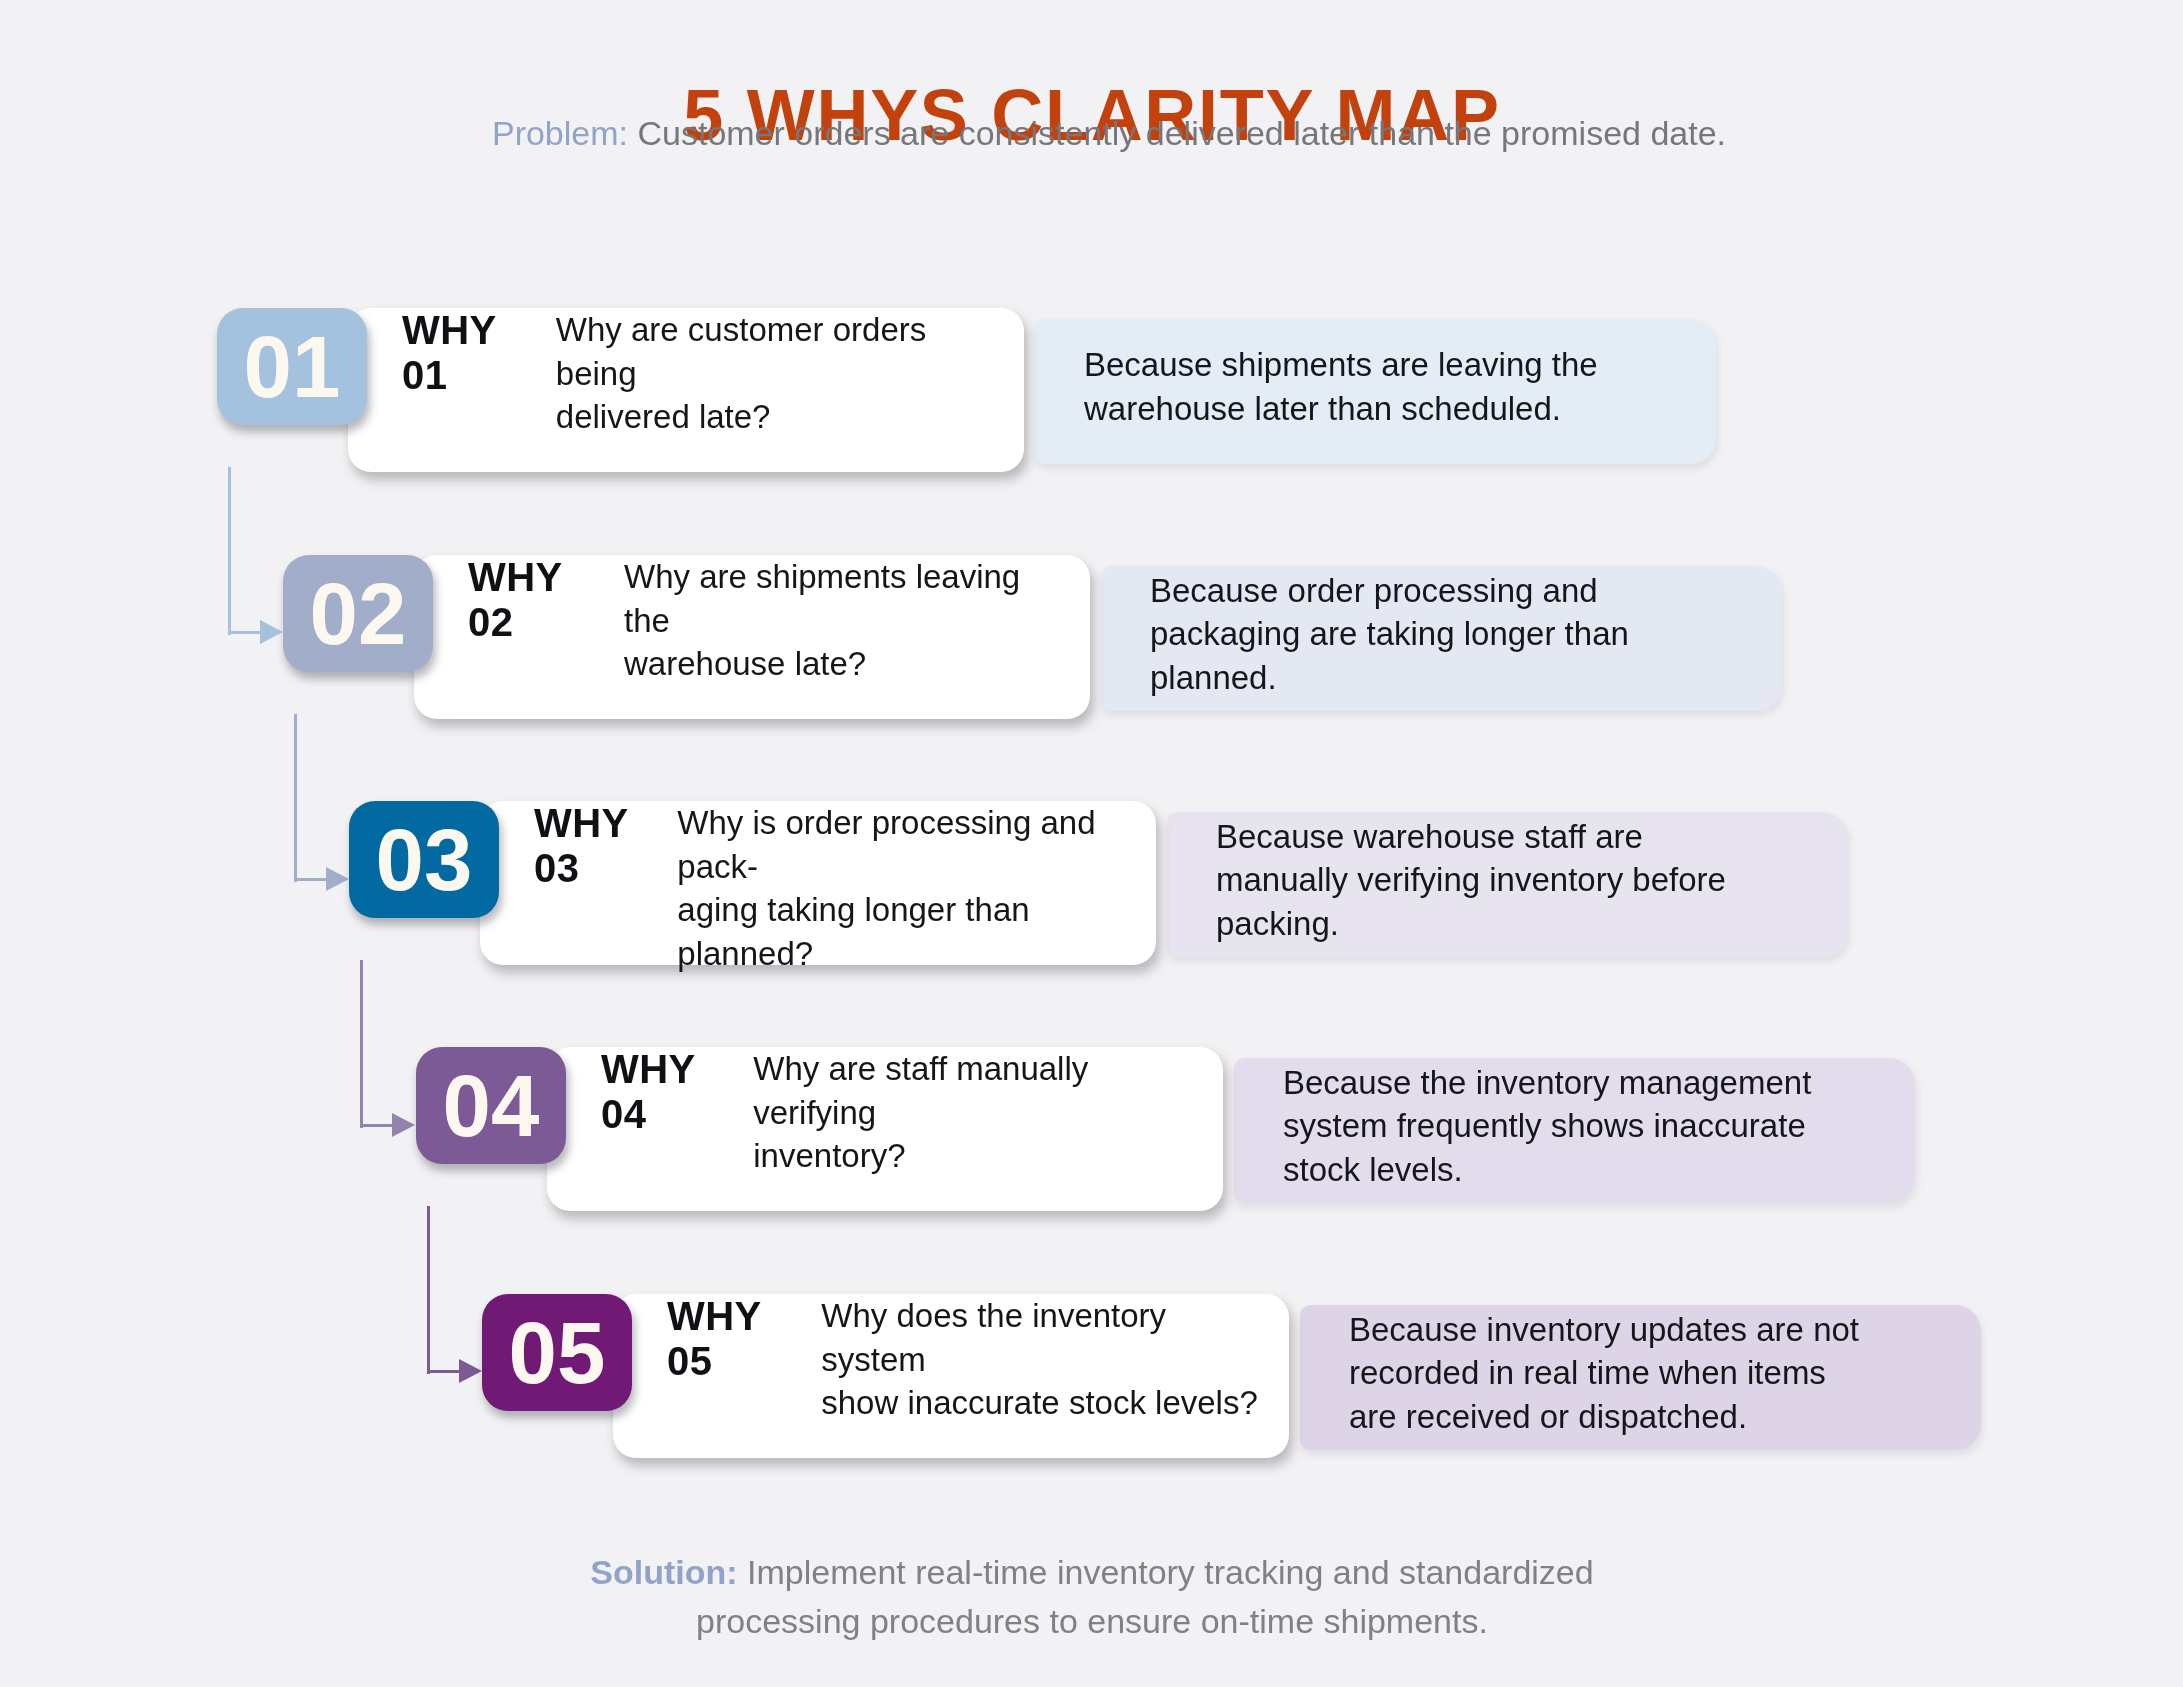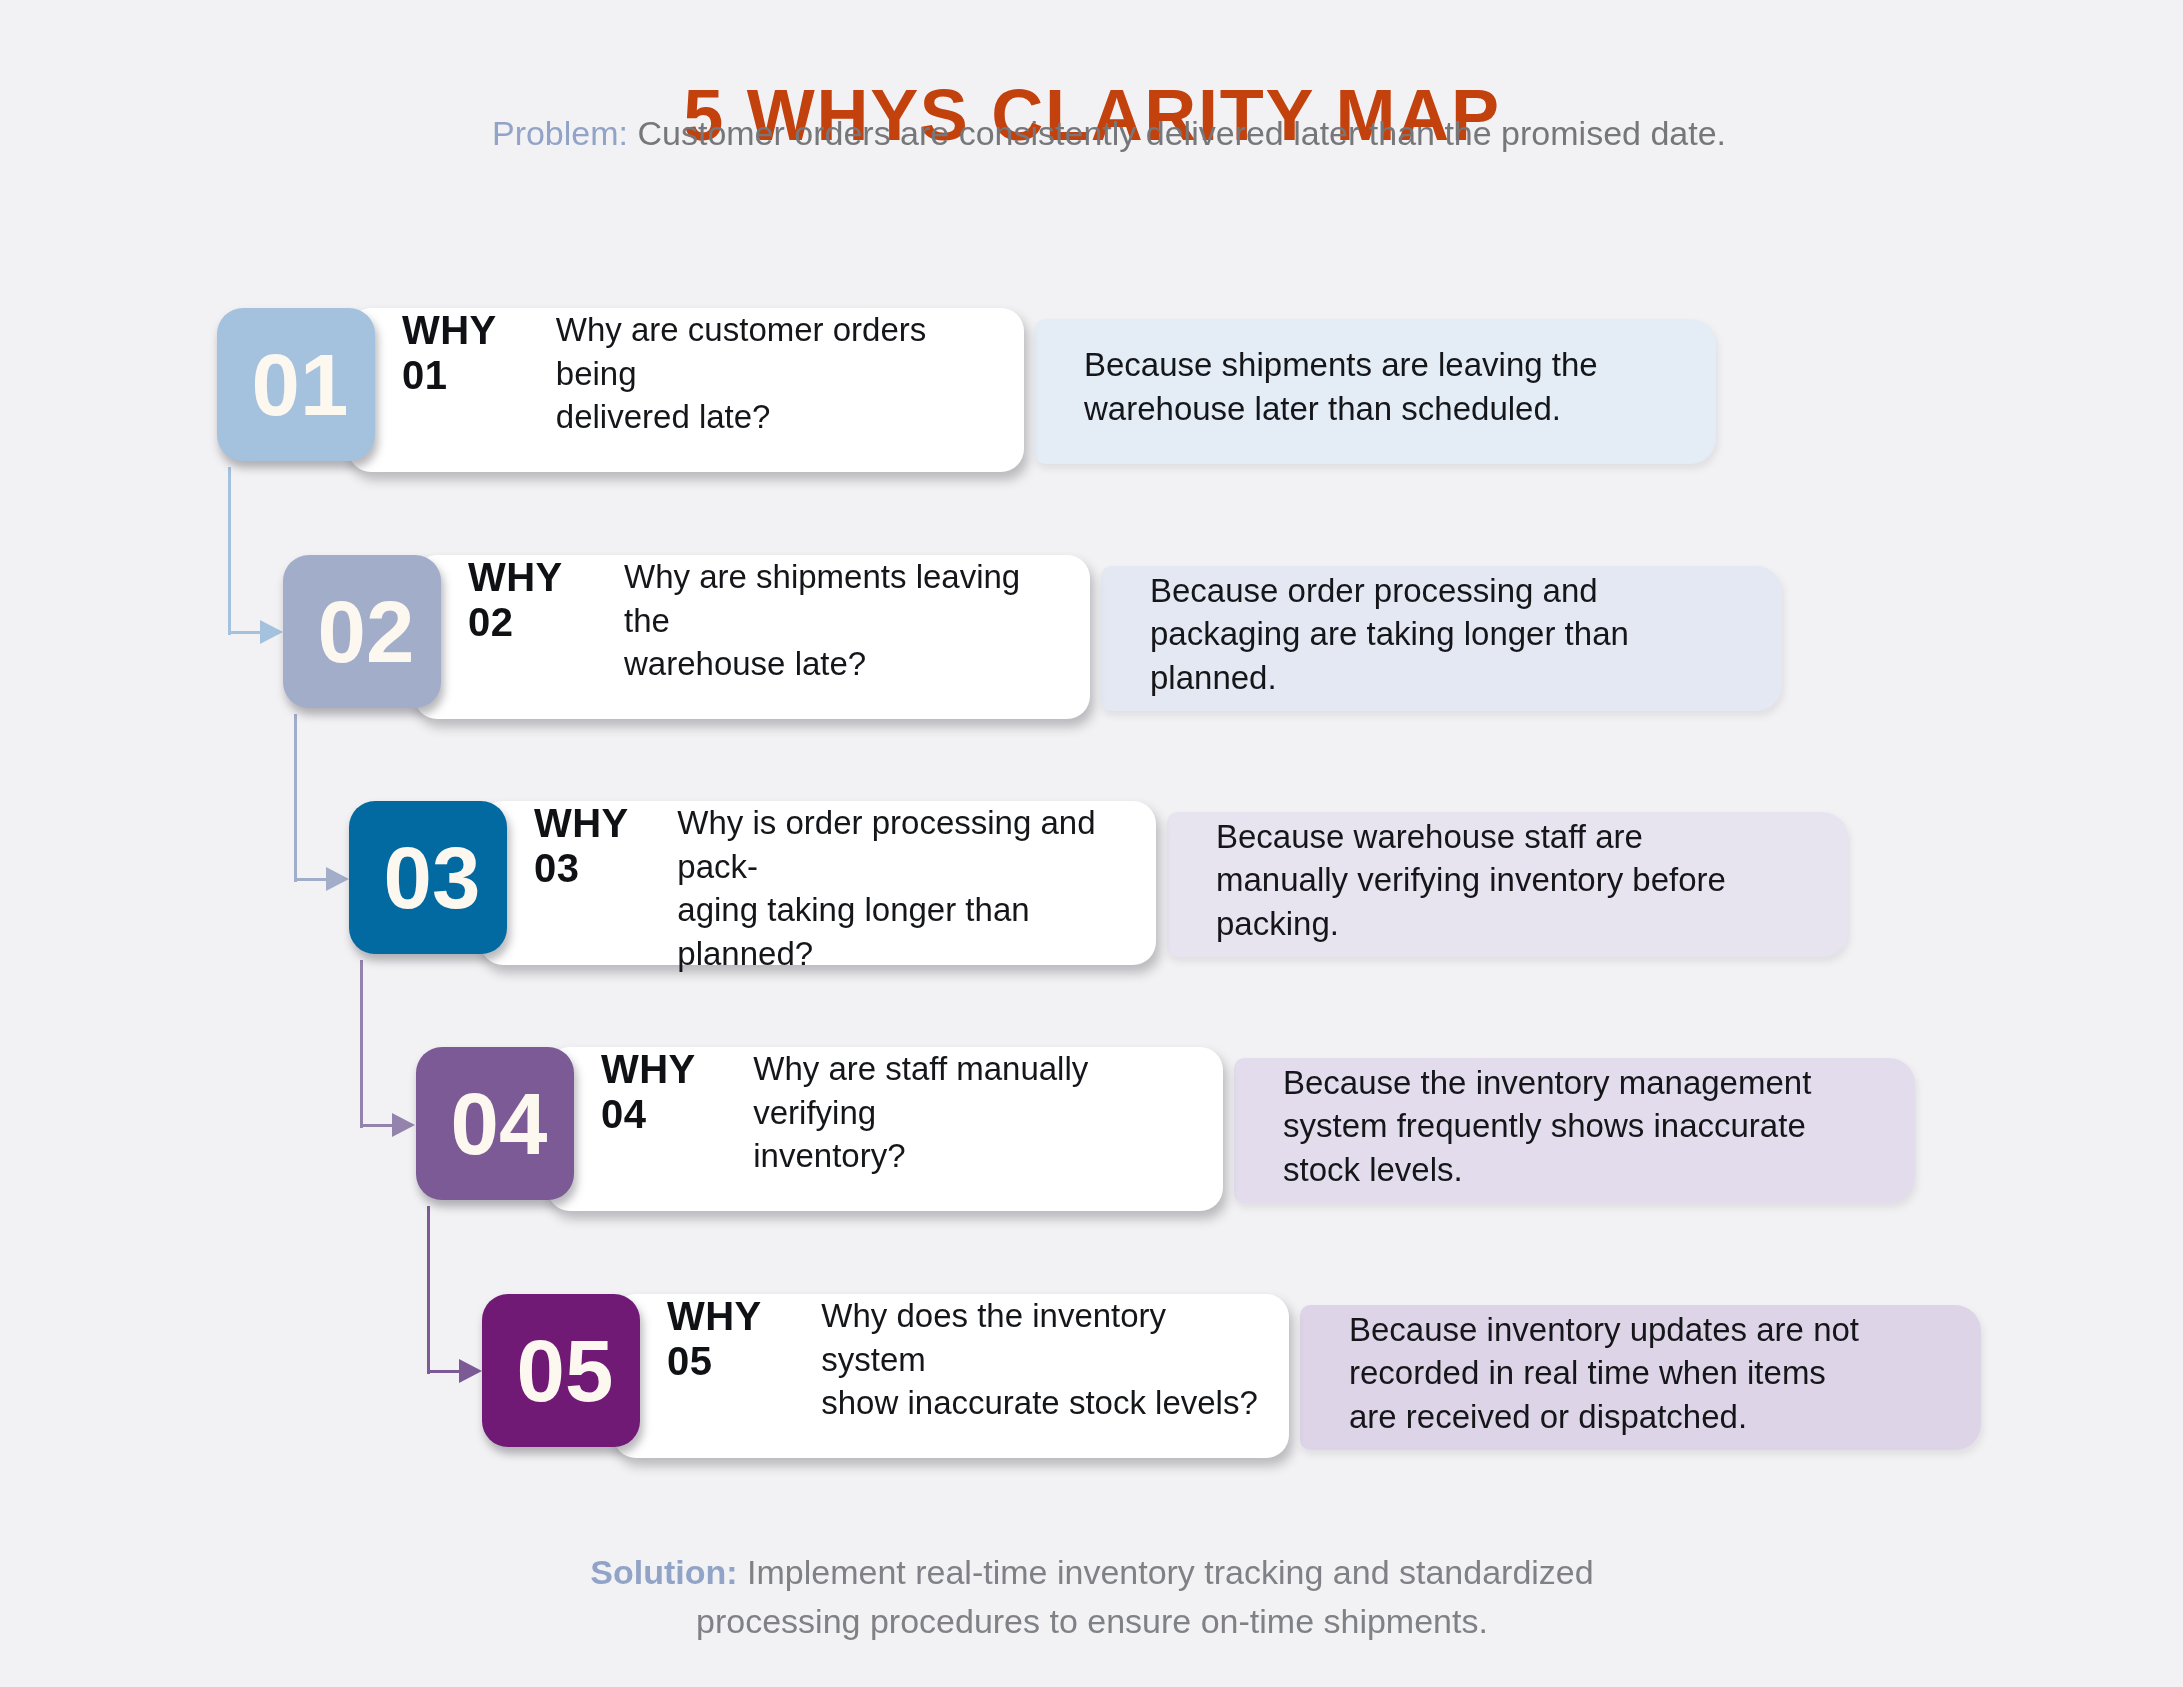--- a/index.html
+++ b/index.html
@@ -17,25 +17,24 @@
   .problem {
     position:absolute; top:114px; left:0; width:100%;
     text-align:center; font-size:34px; color:#76777b;
   }
   .problem .label { font-weight:400; color:#91a4c7;margin-left:34px; }
   .row { position:absolute; left:0; top:0; width:100%; height:0; }
   .r0{--x:217px;--y:308px} .r1{--x:283px;--y:555px} .r2{--x:349px;--y:801px}
   .r3{--x:416px;--y:1047px} .r4{--x:482px;--y:1294px}
   .badge {
     position:absolute; left:var(--x); top:var(--y);
-    width:150px; height:153px; border-radius:26px;
+    width:150px; height:117px; border-radius:26px;
     display:flex; align-items:center; justify-content:center;
     font-size:87px; font-weight:700; color:#fcf8f0; z-index:3;
     box-shadow:2.6px 6.1px 8.7px rgba(55,55,65,.35);
-    padding-left:8px;
   }
   .card {
     position:absolute; left:calc(var(--x) + 131px); top:var(--y);
     width:676px; height:164px; background:#ffffff; border-radius:23px;
     z-index:2; box-shadow:3.5px 7.9px 10.5px rgba(55,55,65,.30);
     display:flex; flex-direction:row; justify-content:center;
     padding:0 24.5px 0 54px; box-sizing:border-box; gap:8.7px;
   }
   .card h2 { margin:0; font-size:40px; font-weight:700; color:#101114; letter-spacing:0.4px; }
   .card .question { font-size:33px; line-height:1.32; color:#15161a; white-space:pre-line; }

